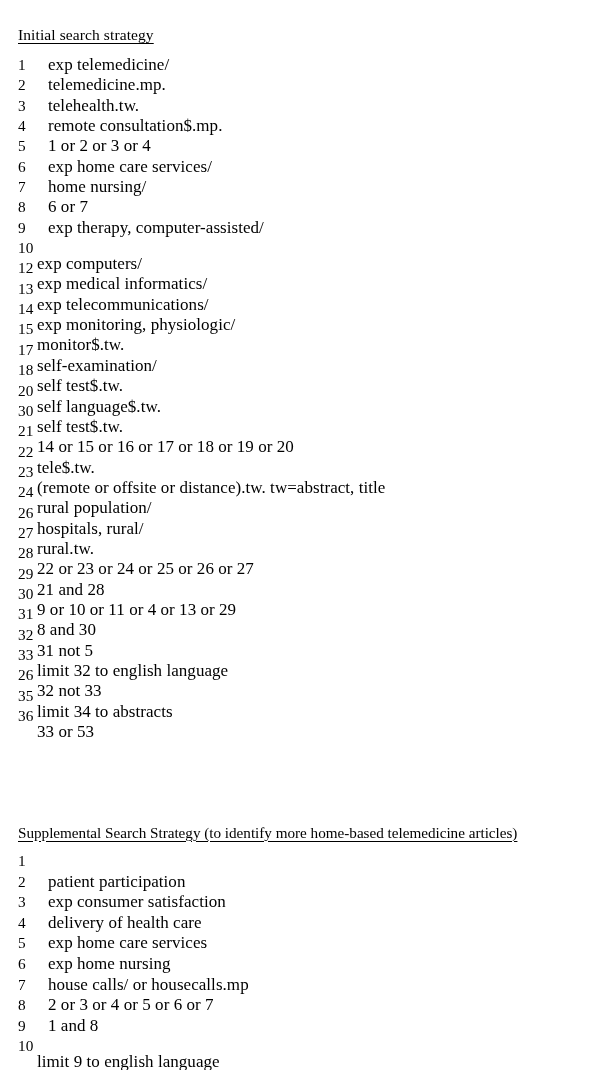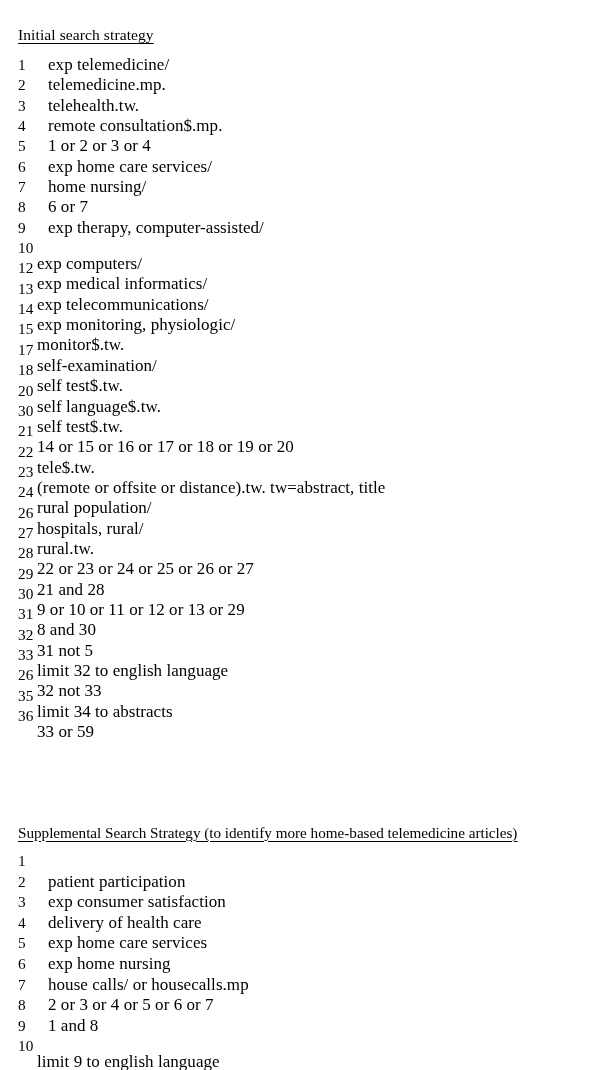--- a/index.html
+++ b/index.html
@@ -203,21 +203,21 @@
       <li class="search-line wide">
         <span class="line-number">28</span>
         <span class="line-text">22 or 23 or 24 or 25 or 26 or 27</span>
       </li>
       <li class="search-line wide">
         <span class="line-number">29</span>
         <span class="line-text">21 and 28</span>
       </li>
       <li class="search-line wide">
         <span class="line-number">30</span>
-        <span class="line-text">9 or 10 or 11 or 12 or 13 or 29</span>
+        <span class="line-text">9 or 10 or 11 or 4 or 13 or 29</span>
       </li>
       <li class="search-line wide">
         <span class="line-number">31</span>
         <span class="line-text">8 and 30</span>
       </li>
       <li class="search-line wide">
         <span class="line-number">32</span>
         <span class="line-text">31 not 5</span>
       </li>
       <li class="search-line wide">
@@ -227,21 +227,21 @@
       <li class="search-line wide">
         <span class="line-number">26</span>
         <span class="line-text">32 not 33</span>
       </li>
       <li class="search-line wide">
         <span class="line-number">35</span>
         <span class="line-text">limit 34 to abstracts</span>
       </li>
       <li class="search-line wide">
         <span class="line-number">36</span>
-        <span class="line-text">33 or 59</span>
+        <span class="line-text">33 or 53</span>
       </li>
     </ol>
 
   <h2 class="section-heading" id="heading-supplemental">Supplemental Search Strategy (to identify more home-based telemedicine articles)</h2>
 
   <ol class="search-list" id="list-supplemental">
       <li class="search-line">
         <span class="line-number">1</span>
       </li>
       <li class="search-line">

